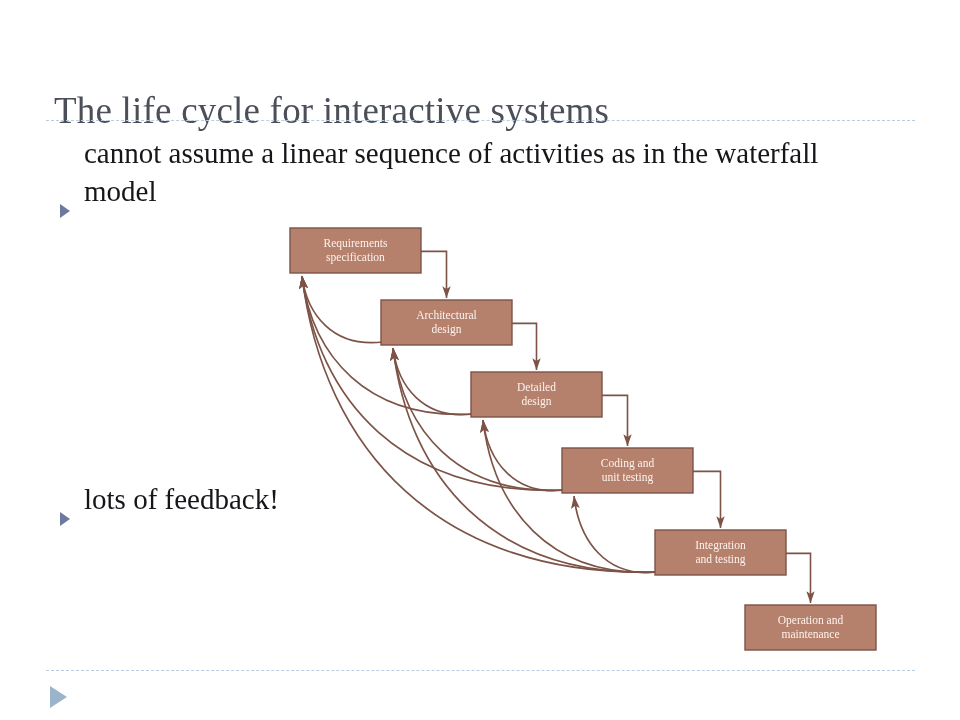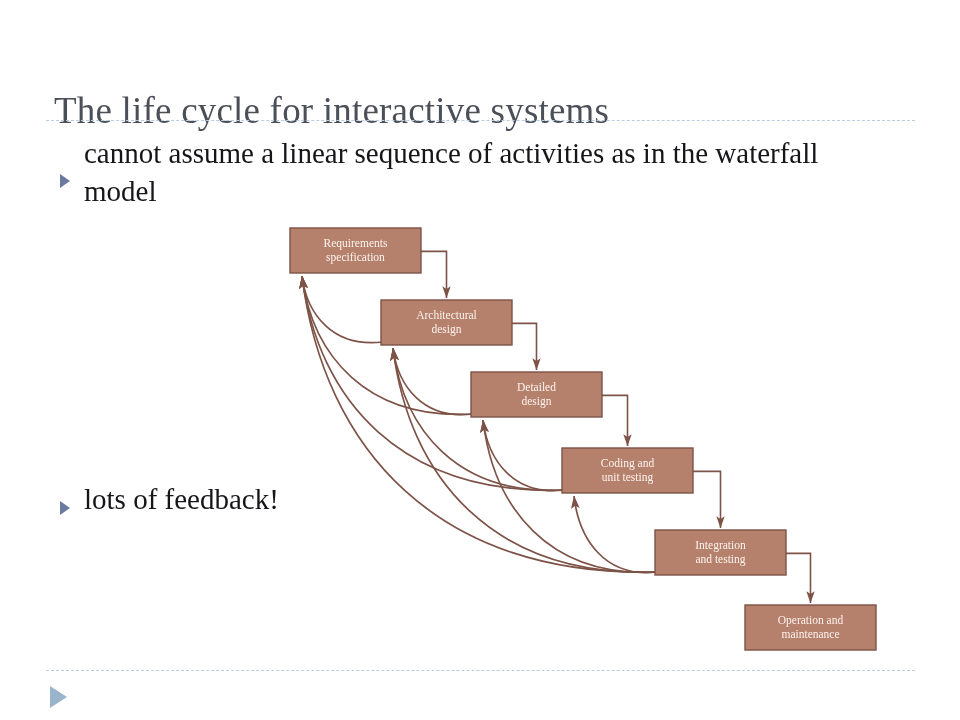--- a/index.html
+++ b/index.html
@@ -42,21 +42,21 @@
     height: 0;
     border-top: 1px dashed #b9cde0;
   }
   #rule-top { top: 120px; }
   #rule-bottom { top: 670px; }
 
   
   .bullet-row {
     position: absolute;
     display: flex;
-    align-items: center;
+    align-items: flex-end;
   }
   .bullet-marker {
     width: 14px;
     height: 16px;
     margin-right: 12px;
     flex: none;
     position: relative;
     top: 9px;
   }
   .bullet-marker svg { display: block; }

